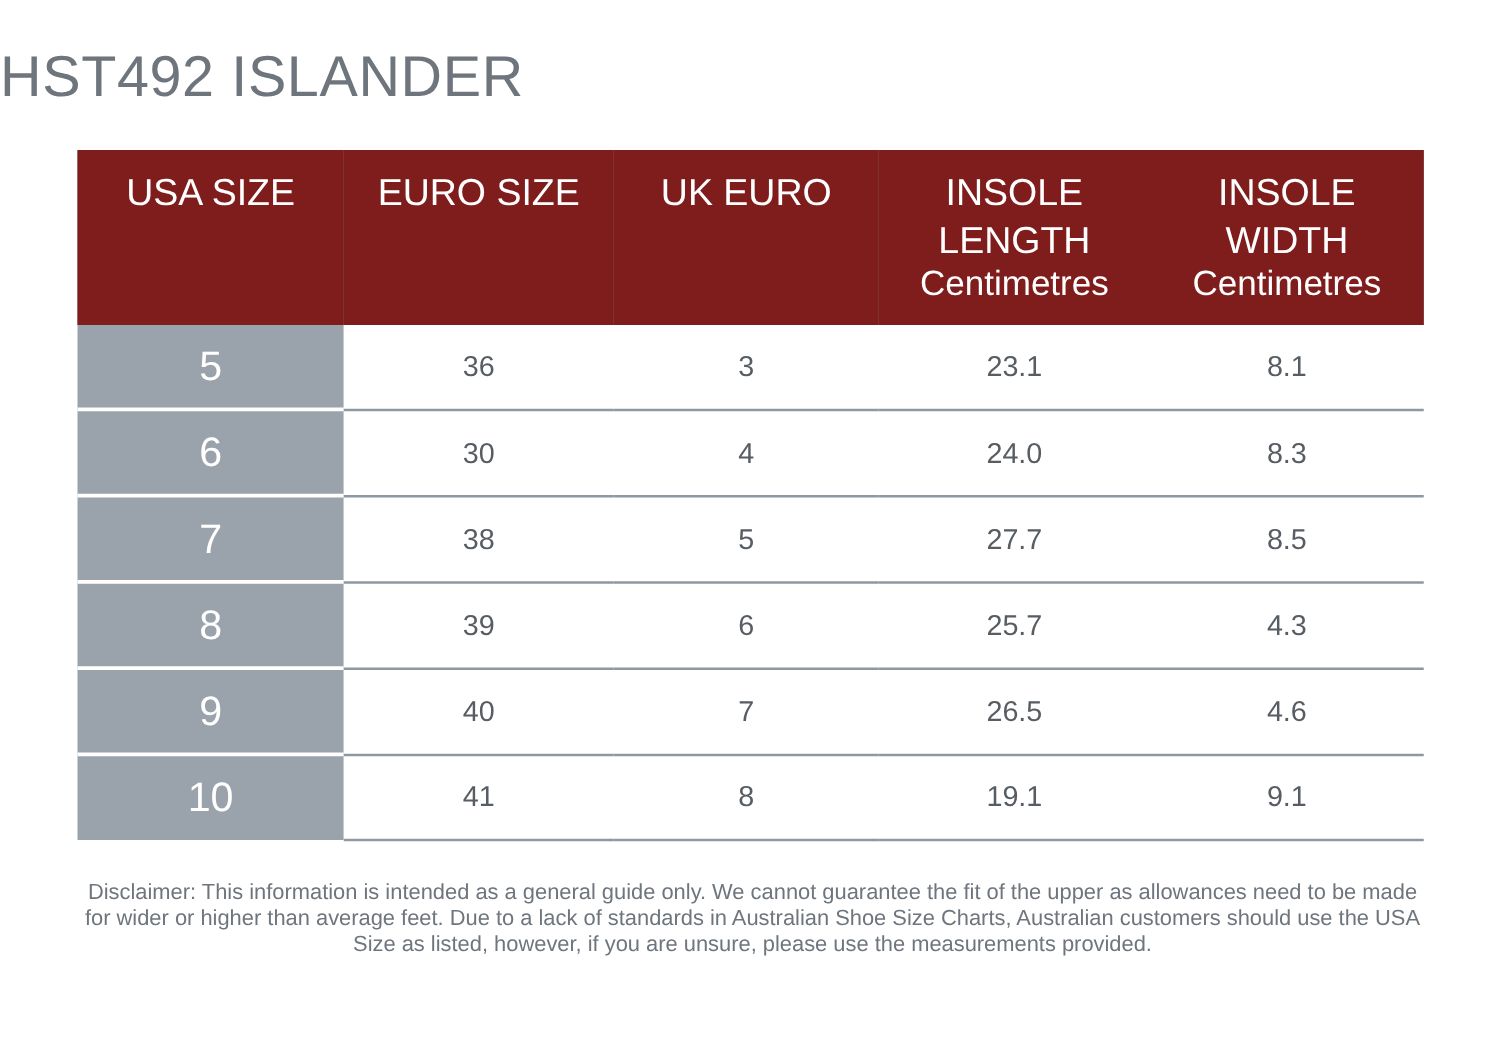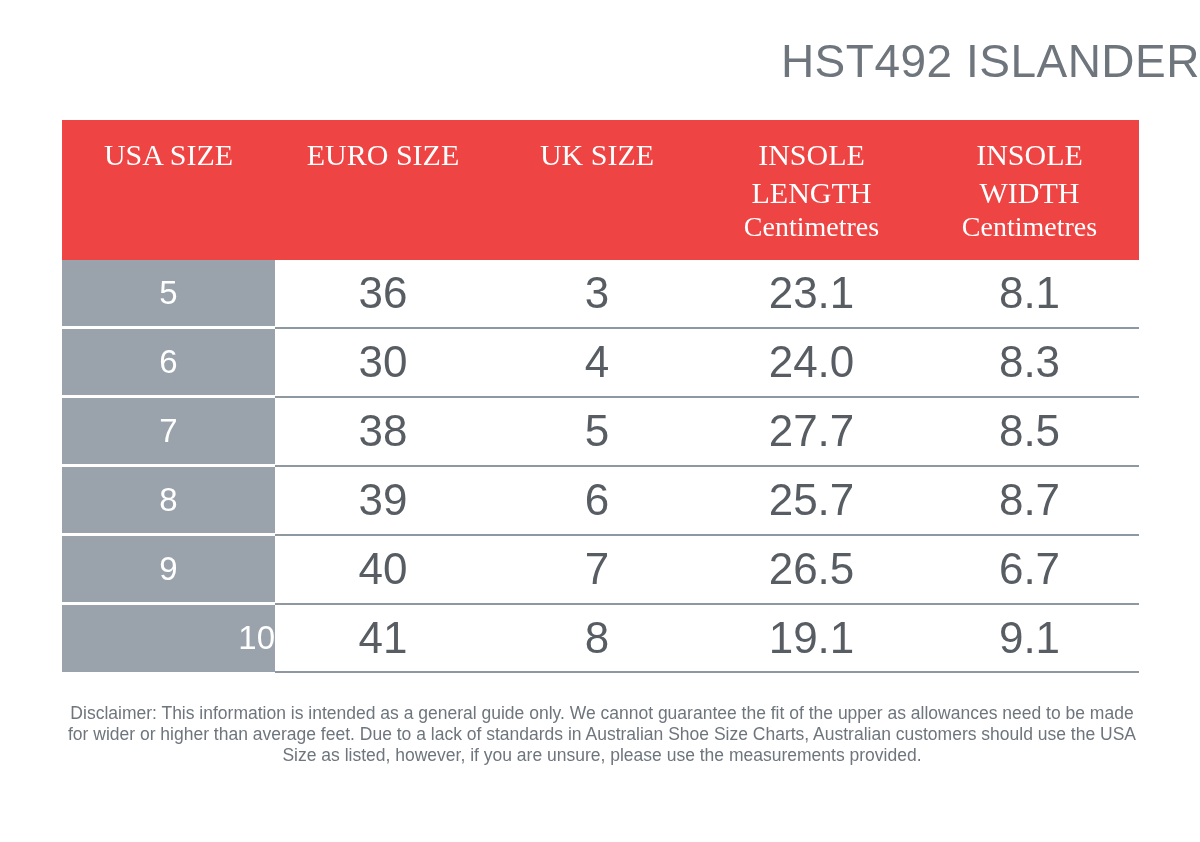--- a/index.html
+++ b/index.html
@@ -21,21 +21,21 @@
     height: 842px;
     box-sizing: border-box;
   }
 
   
   .chart-title {
     position: absolute;
     left: 0;
     top: 33px;
     width: 1200px;
-    text-align: right;
+    text-align: left;
     font-size: 46px;
     font-weight: 400;
     letter-spacing: 0.5px;
     color: #6e757c;
     line-height: 56px;
     white-space: nowrap;
   }
 
   
   .size-table {
@@ -51,68 +51,66 @@
   .size-table col.c-euro   { width: 216px; }
   .size-table col.c-uk     { width: 212px; }
   .size-table col.c-len    { width: 217px; }
   .size-table col.c-wid    { width: 219px; }
 
   
   thead tr {
     background: #6d7378;
   }
   thead th {
-    background: #ef4444;
+    background: #7f1d1d;
     color: #ffffff;
     font-weight: 400;
     font-size: 30px;
     line-height: 38px;
     text-align: center;
     vertical-align: top;
     padding: 16px 4px 18px 4px;
     height: 139px;
     box-sizing: border-box;
     border: none;
-    font-family: Liberation Serif, serif;
   }
   th .hdr-main {
     display: block;
     font-size: 30px;
     line-height: 38px;
   }
   th .hdr-sub {
     display: block;
     font-size: 28px;
     line-height: 30px;
     font-weight: 400;
   }
 
   
   tbody td {
     height: 66px;
-    font-size: 44px;
+    font-size: 23px;
     font-weight: 400;
     color: #575d63;
     text-align: center;
     vertical-align: middle;
     background: #ffffff;
     border-bottom: 2px solid #8e98a1;
     padding: 0;
   }
 
   
   tbody td.usa-cell {
     background: #9aa3ab;
     color: #ffffff;
     border-bottom: 3px solid #ffffff;
     font-size: 33px;
   }
   tbody tr:last-child td.usa-cell {
     border-bottom: none;
-    text-align: right;
   }
 
   
   .disclaimer {
     position: absolute;
     left: 60px;
     top: 703px;
     width: 1084px;
     text-align: center;
     font-size: 17.5px;
@@ -139,21 +137,21 @@
       <tr>
         <th>
           <span class="hdr-main">USA SIZE</span>
 
         </th>
         <th>
           <span class="hdr-main">EURO SIZE</span>
 
         </th>
         <th>
-          <span class="hdr-main">UK SIZE</span>
+          <span class="hdr-main">UK EURO</span>
 
         </th>
         <th>
           <span class="hdr-main">INSOLE<br>LENGTH</span>
           <span class="hdr-sub">Centimetres</span>
         </th>
         <th>
           <span class="hdr-main">INSOLE<br>WIDTH</span>
           <span class="hdr-sub">Centimetres</span>
         </th>
@@ -179,28 +177,28 @@
         <td>38</td>
         <td>5</td>
         <td>27.7</td>
         <td>8.5</td>
       </tr>
       <tr>
         <td class="usa-cell">8</td>
         <td>39</td>
         <td>6</td>
         <td>25.7</td>
-        <td>8.7</td>
+        <td>4.3</td>
       </tr>
       <tr>
         <td class="usa-cell">9</td>
         <td>40</td>
         <td>7</td>
         <td>26.5</td>
-        <td>6.7</td>
+        <td>4.6</td>
       </tr>
       <tr>
         <td class="usa-cell">10</td>
         <td>41</td>
         <td>8</td>
         <td>19.1</td>
         <td>9.1</td>
       </tr>
     </tbody>
   </table>

